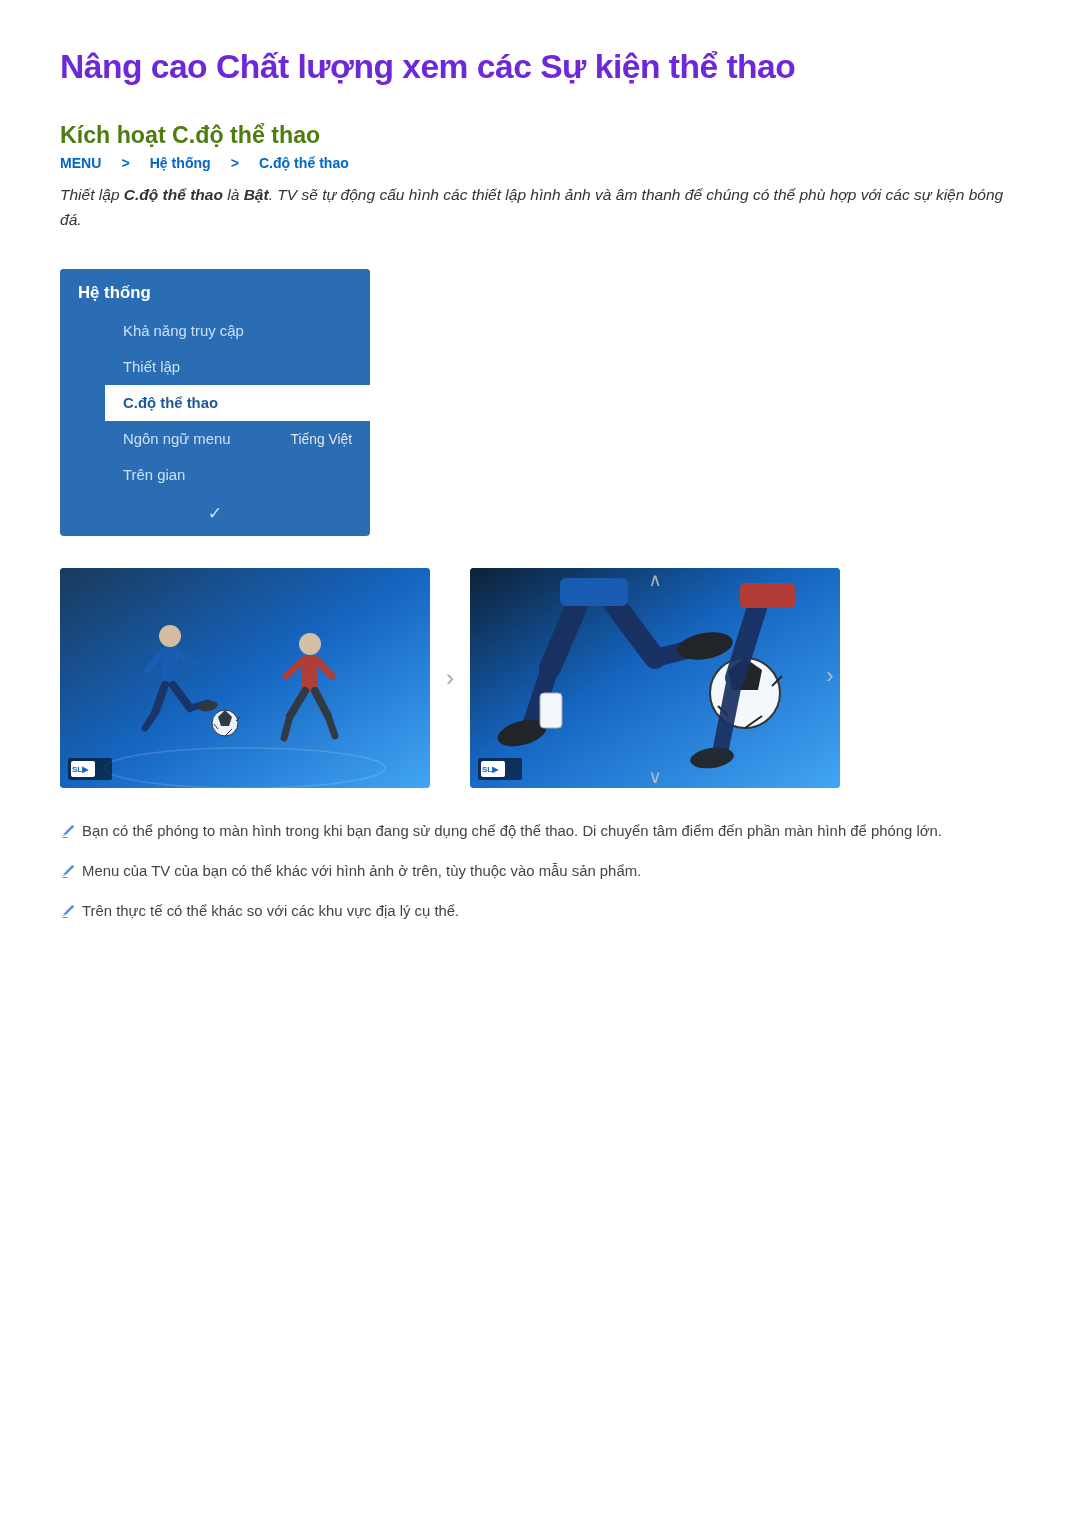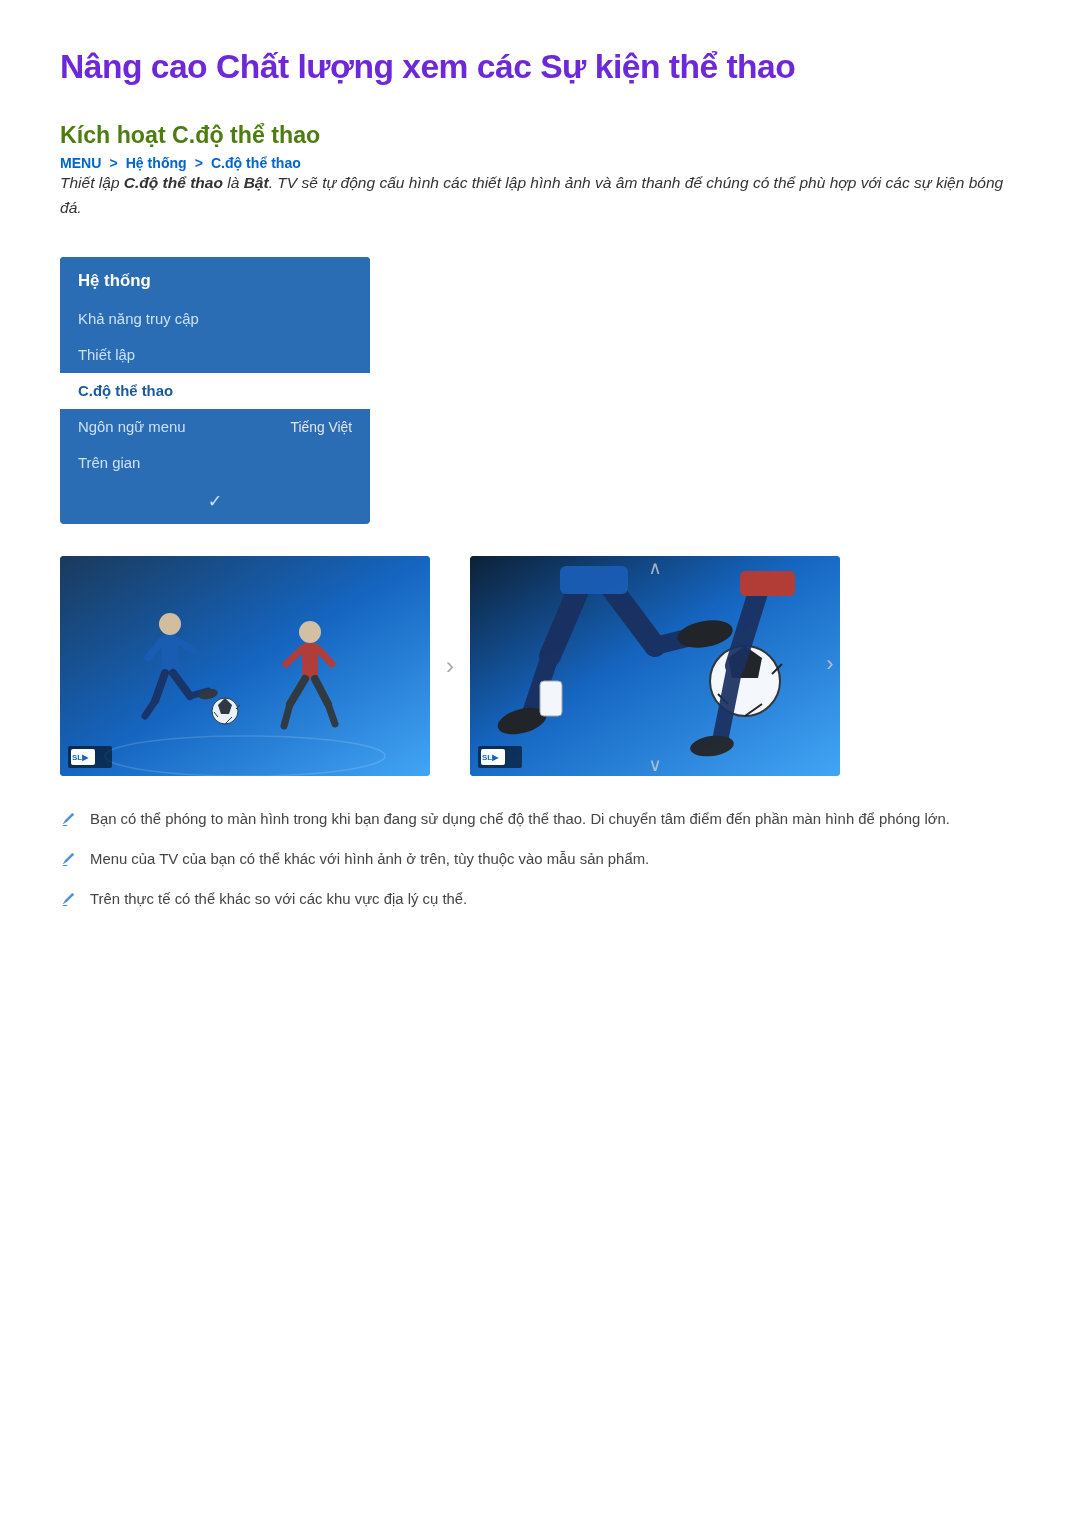--- a/index.html
+++ b/index.html
@@ -20,21 +20,22 @@
     }
     h2.section-title {
       font-size: 1.45em;
       font-weight: 700;
       color: #4d7c0f;
       margin-bottom: 6px;
     }
     .breadcrumb {
       display: flex;
       align-items: center;
-      gap: 8px;
+      gap: 20px;
+      margin-bottom: 12px;
     }
     .breadcrumb span {
       font-size: 0.88em;
       font-weight: 700;
       color: #0066cc;
     }
     .breadcrumb .sep {
       color: #0066cc;
       font-weight: 700;
       font-size: 0.88em;
@@ -69,20 +70,21 @@
       border-bottom: none;
     }
     .menu-item {
       padding: 10px 18px;
       font-size: 0.93em;
       color: #cce0f5;
       cursor: pointer;
       display: flex;
       align-items: flex-start;
       justify-content: space-between;
+      margin-left: 45px;
     }
     .menu-item.active {
       background: #fff;
       color: #1a5a9a;
       font-weight: 600;
     }
     .menu-item .menu-value {
       color: #e5e5e5;
       font-size: 0.93em;
     }
@@ -121,21 +123,21 @@
       padding: 0 6px;
     }
 
     
     .notes-section {
       margin-top: 8px;
     }
     .note-item {
       display: flex;
       align-items: flex-start;
-      gap: 12px;
+      gap: 4px;
       margin-bottom: 16px;
     }
     .note-icon {
       flex-shrink: 0;
       margin-top: 2px;
     }
     .note-text {
       font-size: 0.93em;
       color: #444;
       line-height: 1.55;

